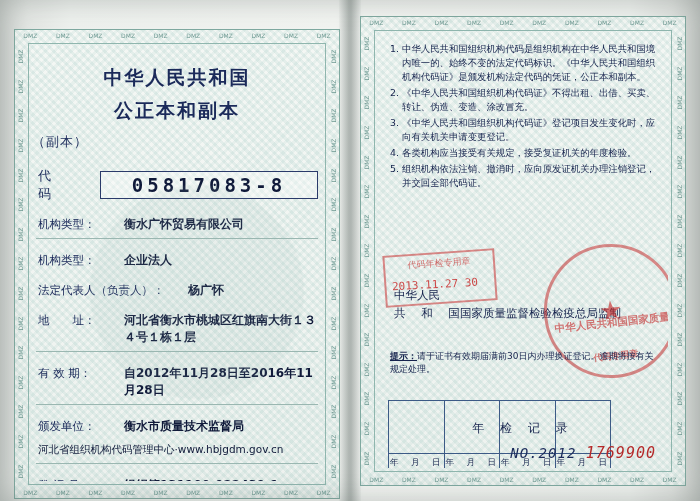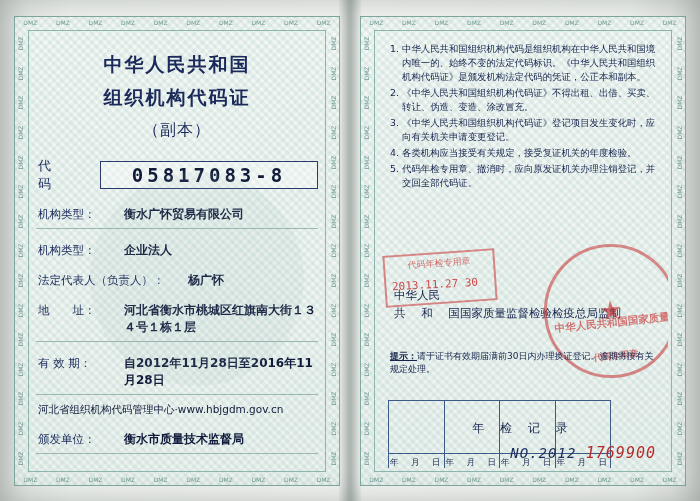--- a/index.html
+++ b/index.html
@@ -19,21 +19,21 @@
     box-shadow:inset 0 0 28px rgba(90,100,95,.35);
     pointer-events:none;
   }
   .spine{
     position:absolute;left:339px;top:0;width:22px;height:501px;
     background:linear-gradient(90deg,rgba(120,130,125,.05),rgba(80,92,86,.38) 45%,rgba(80,92,86,.38) 55%,rgba(120,130,125,.05));
   }
   .half{
     position:absolute;top:16px;height:470px;
   }
-  .left{left:14px;width:326px;}
+  .left{left:14px;width:326px;margin-top:13px;}
   .right{left:360px;width:326px;}
 
   
   .frame{
     position:absolute;inset:0;
     border:1px solid #7fa9a0;
     background:
       repeating-linear-gradient(45deg, rgba(120,180,172,.13) 0 3px, rgba(255,255,255,0) 3px 6px),
       repeating-linear-gradient(-45deg, rgba(120,180,172,.10) 0 3px, rgba(255,255,255,0) 3px 6px),
       linear-gradient(180deg,#f4f7f4,#eef2ef);
@@ -67,21 +67,21 @@
 
   
   .title1,.title2{
     text-align:center;color:#1b2a5a;font-weight:bold;
     font-family:"DejaVu Sans","Liberation Sans",sans-serif;
     letter-spacing:2px;
   }
   .title1{font-size:19px;margin-top:18px;}
   .title2{font-size:19px;margin-top:7px;}
   .subtitle{
-    text-align:center;color:#1b2a5a;font-size:16px;margin-top:9px;letter-spacing:1px;
+    text-align:left;color:#1b2a5a;font-size:13px;margin-top:9px;letter-spacing:1px;
   }
   .codeline{
     display:flex;align-items:center;margin:16px 4px 0 6px;
   }
   .codelabel{
     color:#1b2a5a;font-size:13px;letter-spacing:8px;width:62px;
   }
   .codebox{
     flex:1;border:1px solid #2a3a6a;height:26px;
     display:flex;align-items:center;justify-content:center;
@@ -263,21 +263,21 @@
       <span>DMZ</span>
       <span>DMZ</span>
       <span>DMZ</span>
       <span>DMZ</span>
     </div>
 
     <div class="inner">
       <div class="wm"></div>
 
       <div class="title1">中华人民共和国</div>
-      <div class="title2">组织机构代码证</div>
+      <div class="title2">公正本和副本</div>
       <div class="subtitle">（副本）</div>
 
       <div class="codeline">
         <div class="codelabel">代　码</div>
         <div class="codebox">
           <span class="codeval">05817083-8</span>
         </div>
       </div>
 
       <div class="fld">
@@ -301,27 +301,27 @@
         <div class="vl bold">河北省衡水市桃城区红旗南大街１３４号１栋１层</div>
       </div>
       <div class="rule"></div>
 
       <div class="fld">
         <div class="lb">有 效 期：</div>
         <div class="vl bold">自2012年11月28日至2016年11月28日</div>
       </div>
       <div class="rule"></div>
 
+      <div class="fld">
+        <div class="lb">颁发单位：</div>
+        <div class="vl bold">衡水市质量技术监督局</div>
+      </div>
+
       <div class="fld" style="margin-top:6px">
         <div class="vl" style="font-size:10.5px">河北省组织机构代码管理中心·www.hbjgdm.gov.cn</div>
-      </div>
-
-      <div class="fld">
-        <div class="lb">颁发单位：</div>
-        <div class="vl bold">衡水市质量技术监督局</div>
       </div>
       <div class="rule"></div>
 
       <div class="fld">
         <div class="lb">登 记 号：</div>
         <div class="vl bold">组织管131100-022439-1</div>
       </div>
     </div>
   </div>
 
@@ -387,21 +387,21 @@
       <span>DMZ</span>
     </div>
 
     <div class="inner">
 
       <ol class="notes">
         <li>中华人民共和国组织机构代码是组织机构在中华人民共和国境内唯一的、始终不变的法定代码标识。《中华人民共和国组织机构代码证》是颁发机构法定代码的凭证，公正本和副本。</li>
         <li>《中华人民共和国组织机构代码证》不得出租、出借、买卖、转让、伪造、变造、涂改冒充。</li>
         <li>《中华人民共和国组织机构代码证》登记项目发生变化时，应向有关机关申请变更登记。</li>
         <li>各类机构应当接受有关规定，接受复证机关的年度检验。</li>
-        <li>代码年检专用章、撤消时，应向原发证机关办理注销登记，并交回全部代码证。</li>
+        <li>组织机构依法注销、撤消时，应向原发证机关办理注销登记，并交回全部代码证。</li>
       </ol>
 
       <div class="issuer">
         <div>中华人民</div>
         <div class="l2">共 和 国</div>
       </div>
       <div class="issuer2">
         <div style="margin-top:18px">国家质量监督检验检疫总局监制</div>
       </div>
 

